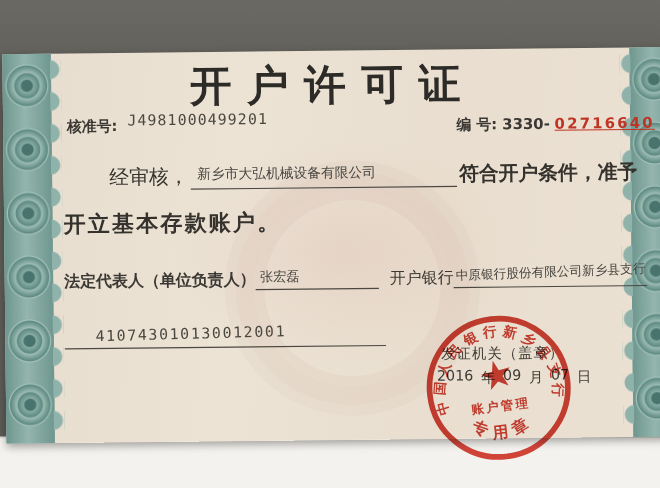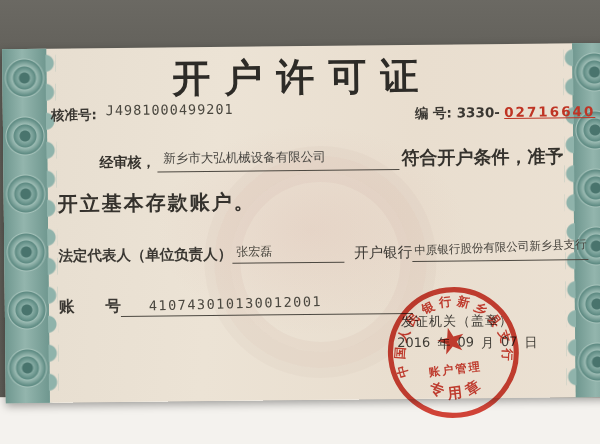--- a/index.html
+++ b/index.html
@@ -49,26 +49,26 @@
   }
   .abs{position:absolute;}
   .title{
     left:0;top:6px;width:600px;text-align:center;
     font-family:"DejaVu Serif","Liberation Serif",serif;
     font-size:38px;font-weight:700;letter-spacing:14px;color:#2d2b27;
   }
   .lbl{font-weight:700;color:#3b3833;}
   .mono{font-family:"DejaVu Sans Mono","Liberation Mono",monospace;color:#4a473f;}
   .underfield{border-bottom:1.6px solid #4c4841;display:inline-block;text-align:left;}
-  .row-approval{left:48px;top:58px;font-size:13.5px;}
+  .row-approval{left:58px;top:58px;font-size:13.5px;}
   .approval-num{position:absolute;left:55px;top:-4px;font-size:13.5px;letter-spacing:1px;}
   .row-serial{left:412px;top:60px;font-size:13.5px;}
   .serial-red{color:#bf3424;font-weight:700;letter-spacing:2px;text-decoration:underline;}
   .row-review{left:96px;top:100px;font-size:18px;}
-  .review-prefix{font-size:14px;font-weight:700;}
+  .review-prefix{font-size:18px;font-weight:400;}
   .company-line{width:242px;height:24px;vertical-align:bottom;margin:0 2px;}
   .company-name{font-size:12.5px;color:#474540;display:block;padding:3px 0 0 6px;}
   .review-suffix{font-size:18px;font-weight:700;}
   .row-line2{left:54px;top:142px;font-size:20px;font-weight:700;letter-spacing:2px;}
   .row-rep{left:54px;top:196px;font-size:14.5px;}
   .rep-line{width:112px;height:20px;vertical-align:bottom;}
   .rep-name{font-size:12px;color:#4a473f;display:block;padding:1px 0 0 4px;}
   .bank-label{font-weight:400;margin-left:10px;}
   .bank-line{width:176px;height:20px;vertical-align:bottom;}
   .bank-name{font-size:11.5px;color:#47443e;display:block;transform:rotate(-1.6deg);padding-left:2px;white-space:nowrap;}
@@ -107,21 +107,21 @@
       <span class="review-prefix">经审核，</span><span class="underfield company-line"><span class="company-name">新乡市大弘机械设备有限公司</span></span><span class="review-suffix">符合开户条件，准予</span>
     </div>
 
     <div class="abs row-line2">开立基本存款账户。</div>
 
     <div class="abs row-rep">
       <span class="lbl">法定代表人（单位负责人）</span><span class="underfield rep-line"><span class="rep-name">张宏磊</span></span><span class="bank-label lbl">开户银行</span><span class="underfield bank-line"><span class="bank-name">中原银行股份有限公司新乡县支行</span></span>
     </div>
 
     <div class="abs row-account">
-      <span class="account-label lbl">账　　号</span><span class="underfield account-line"><span class="mono account-num">410743010130012001</span></span>
+      <span class="underfield account-line"><span class="mono account-num">410743010130012001</span></span>
     </div>
 
     <div class="abs issuer">发证机关（盖章）</div>
 
     <div class="abs dateline">
       <span>2016</span>
       <span>年</span>
       <span>09</span>
       <span>月</span>
       <span>07</span>

